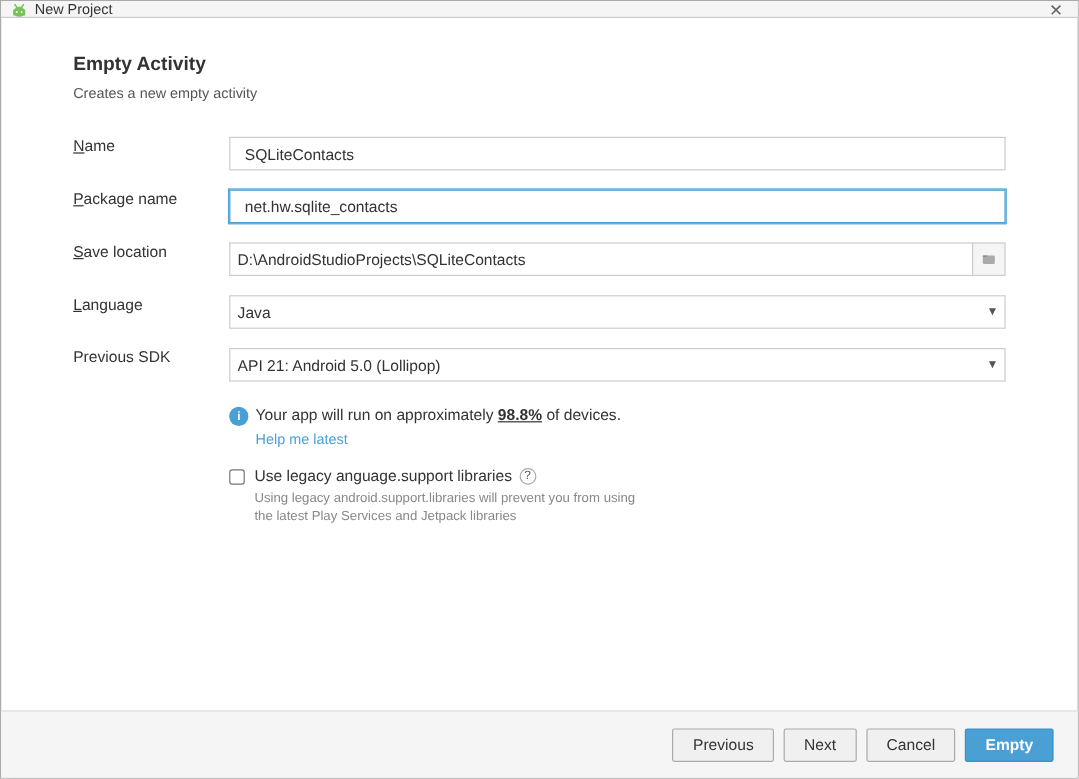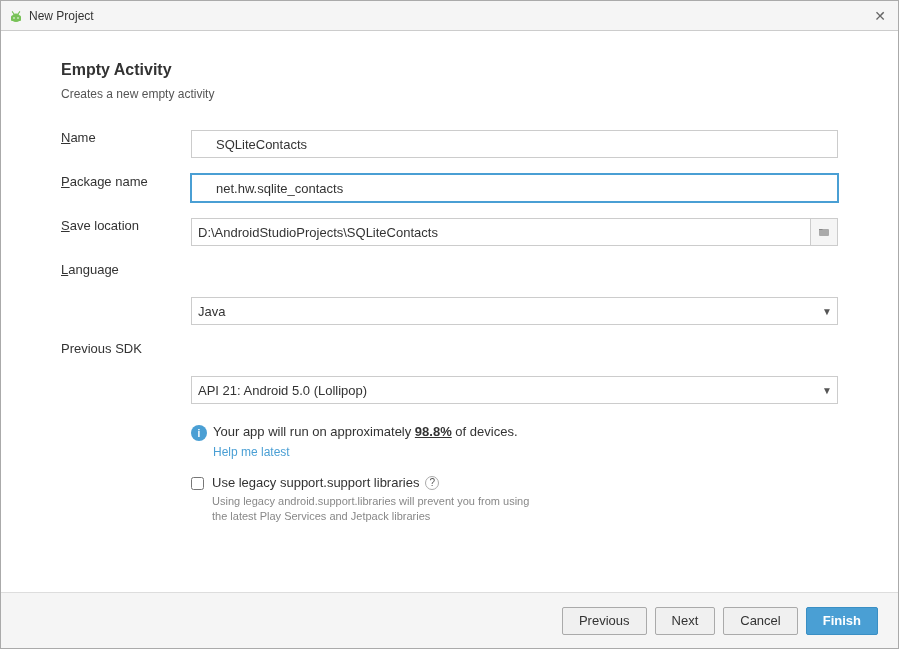--- a/index.html
+++ b/index.html
@@ -24,21 +24,21 @@
       width: 899px;
       height: 649px;
       background: #ffffff;
       border: 1px solid #aaaaaa;
       display: flex;
       flex-direction: column;
       box-shadow: 2px 2px 8px rgba(0,0,0,0.3);
     }
 
     .title-bar {
-      height: 30px;
+      height: 14px;
       background: #f5f5f5;
       border-bottom: 1px solid #cccccc;
       display: flex;
       align-items: center;
       justify-content: space-between;
       padding: 0 8px;
       flex-shrink: 0;
     }
 
     .title-bar-left {
@@ -98,21 +98,21 @@
     }
 
     .form-label .underline {
       text-decoration: underline;
     }
 
     .form-input {
       flex: 1;
       height: 28px;
       border: 1px solid #cccccc;
-      padding: 0 24px;
+      padding: 0 12px;
       font-size: 13px;
       color: #333;
       background: #fff;
       outline: none;
     }
 
     .form-input.active-field {
       border-color: #4a9fd4;
       box-shadow: 0 0 0 1px #4a9fd4;
     }
@@ -143,21 +143,20 @@
       display: flex;
       align-items: center;
       justify-content: center;
       font-size: 12px;
       color: #555;
     }
 
     .select-wrapper {
       flex: 1;
       position: relative;
-      margin-top: 35px;
     }
 
     .form-select {
       width: 100%;
       height: 28px;
       border: 1px solid #cccccc;
       padding: 0 6px;
       font-size: 13px;
       color: #333;
       background: #fff;
@@ -403,27 +402,27 @@
           <span>Your app will run on approximately </span><span class="highlight">98.8%</span><span> of devices.</span>
         </div>
       </div>
       <a class="help-link">Help me latest</a>
     </div>
 
     <div class="checkbox-row">
       <input type="checkbox" style="">
       <div class="checkbox-content">
         <div class="checkbox-label-row">
-          <span class="checkbox-label">Use legacy support.support libraries</span>
+          <span class="checkbox-label">Use legacy anguage.support libraries</span>
           <div class="question-icon">?</div>
         </div>
         <div class="checkbox-desc">Using legacy android.support.libraries will prevent you from using<br>the latest Play Services and Jetpack libraries</div>
       </div>
     </div>
   </div>
 
   <div class="footer">
     <button class="btn">Previous</button>
     <button class="btn">Next</button>
     <button class="btn">Cancel</button>
-    <button class="btn btn-primary">Finish</button>
+    <button class="btn btn-primary">Empty</button>
   </div>
 </div>
 
 </body></html>

